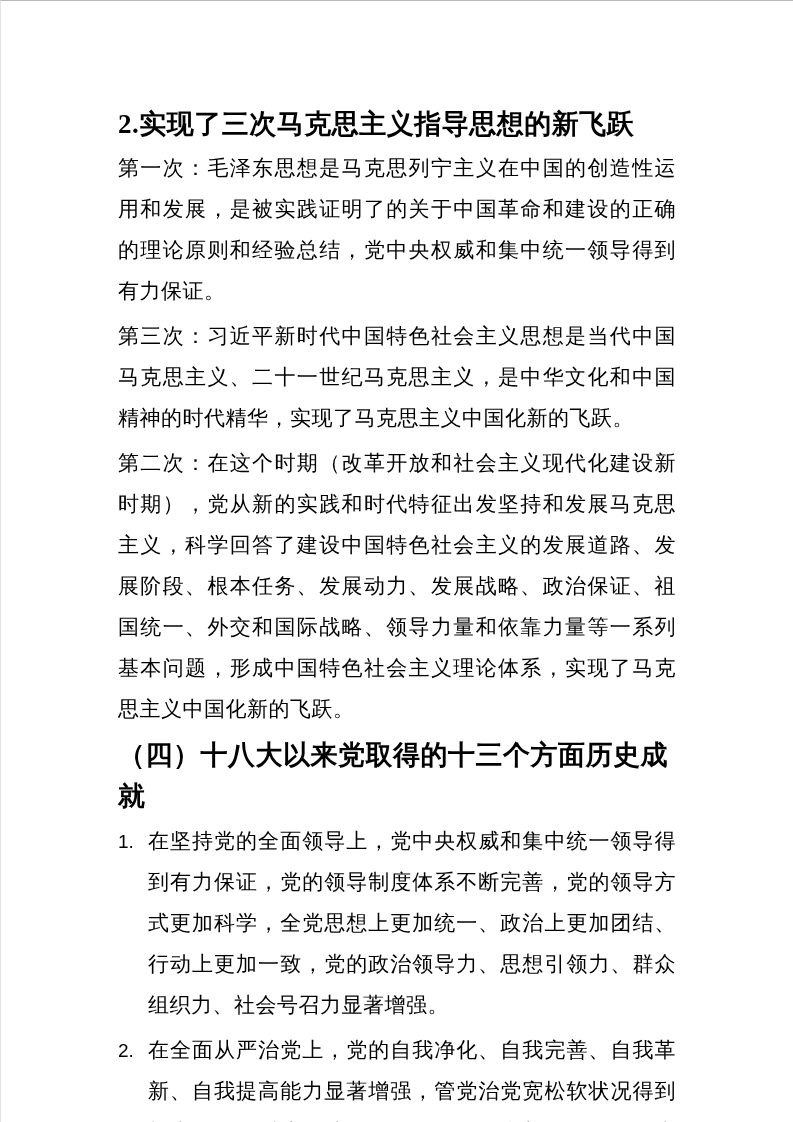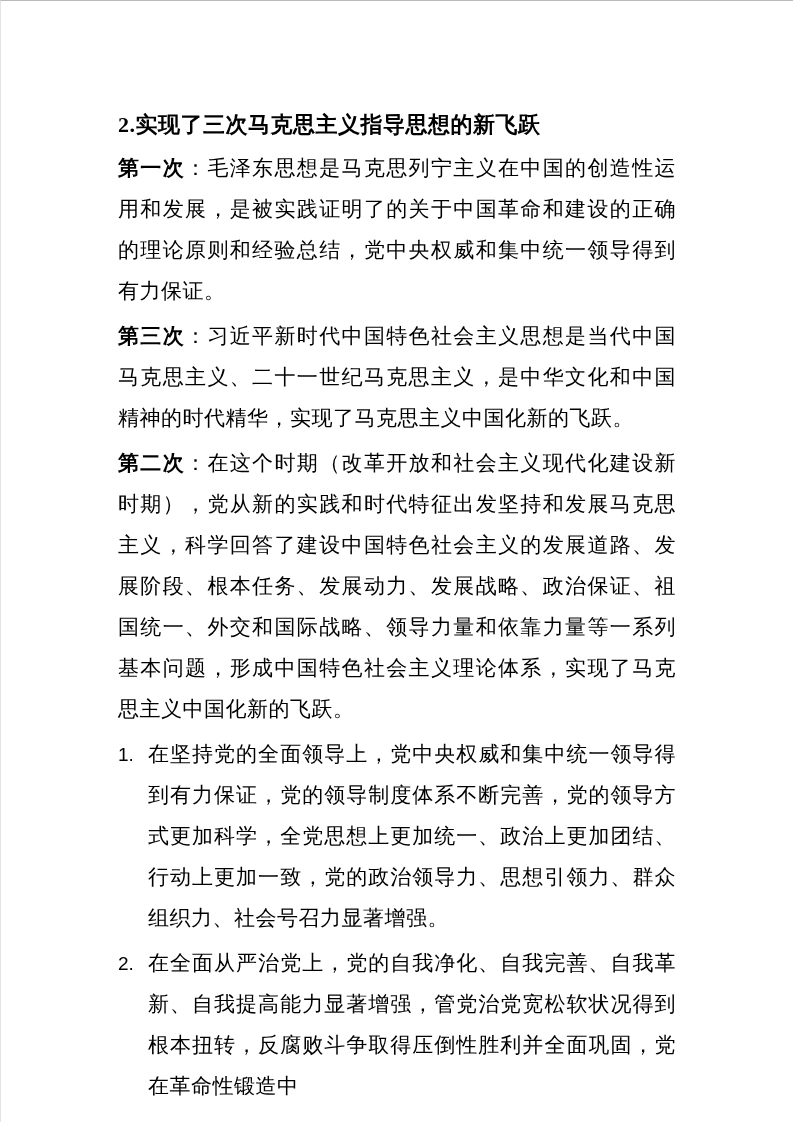--- a/index.html
+++ b/index.html
@@ -17,37 +17,37 @@
     border-left: 1px solid #e3e3e3;
     padding: 103px 117px 0 117px;
     overflow: hidden;
     font-family: "Liberation Serif", "DejaVu Serif", serif;
     color: #000000;
     font-size: 21px;
     line-height: 41px;
   }
   .doc-heading {
     margin: 0 0 3px 0;
-    font-size: 22px;
+    font-size: 27px;
     font-weight: 700;
     line-height: 41px;
     letter-spacing: 0.5px;
   }
   .doc-heading.second {
     margin-top: 5px;
     margin-bottom: 4px;
   }
   .para {
     margin: 0 0 4px 0;
     text-align: justify;
     text-justify: inter-character;
     letter-spacing: 0.5px;
   }
   .para .lead {
-    font-weight: 700;
+    font-weight: 400;
   }
   .num-list {
     margin: 0;
     padding: 0;
     list-style: none;
   }
   .list-item {
     display: flex;
     margin: 0 0 4px 0;
   }
@@ -71,20 +71,21 @@
 <div class="page">
 
   <h2 class="doc-heading">2.实现了三次马克思主义指导思想的新飞跃</h2>
 
   <p class="para"><strong class="lead">第一次</strong><span>：毛泽东思想是马克思列宁主义在中国的创造性运用和发展，是被实践证明了的关于中国革命和建设的正确的理论原则和经验总结，党中央权威和集中统一领导得到有力保证。</span></p>
 
   <p class="para"><strong class="lead">第三次</strong><span>：习近平新时代中国特色社会主义思想是当代中国马克思主义、二十一世纪马克思主义，是中华文化和中国精神的时代精华，实现了马克思主义中国化新的飞跃。</span></p>
 
   <p class="para"><strong class="lead">第二次</strong><span>：在这个时期（改革开放和社会主义现代化建设新时期），党从新的实践和时代特征出发坚持和发展马克思主义，科学回答了建设中国特色社会主义的发展道路、发展阶段、根本任务、发展动力、发展战略、政治保证、祖国统一、外交和国际战略、领导力量和依靠力量等一系列基本问题，形成中国特色社会主义理论体系，实现了马克思主义中国化新的飞跃。</span></p>
 
+  <h2 class="doc-heading second">（四）十八大以来党取得的十三个方面历史成就</h2>
 
   <ol class="num-list">
     <li class="list-item">
       <span class="list-num">1.</span>
       <span class="list-text">在坚持党的全面领导上，党中央权威和集中统一领导得到有力保证，党的领导制度体系不断完善，党的领导方式更加科学，全党思想上更加统一、政治上更加团结、行动上更加一致，党的政治领导力、思想引领力、群众组织力、社会号召力显著增强。</span>
     </li>
     <li class="list-item">
       <span class="list-num">2.</span>
       <span class="list-text">在全面从严治党上，党的自我净化、自我完善、自我革新、自我提高能力显著增强，管党治党宽松软状况得到根本扭转，反腐败斗争取得压倒性胜利并全面巩固，党在革命性锻造中</span>
     </li>

